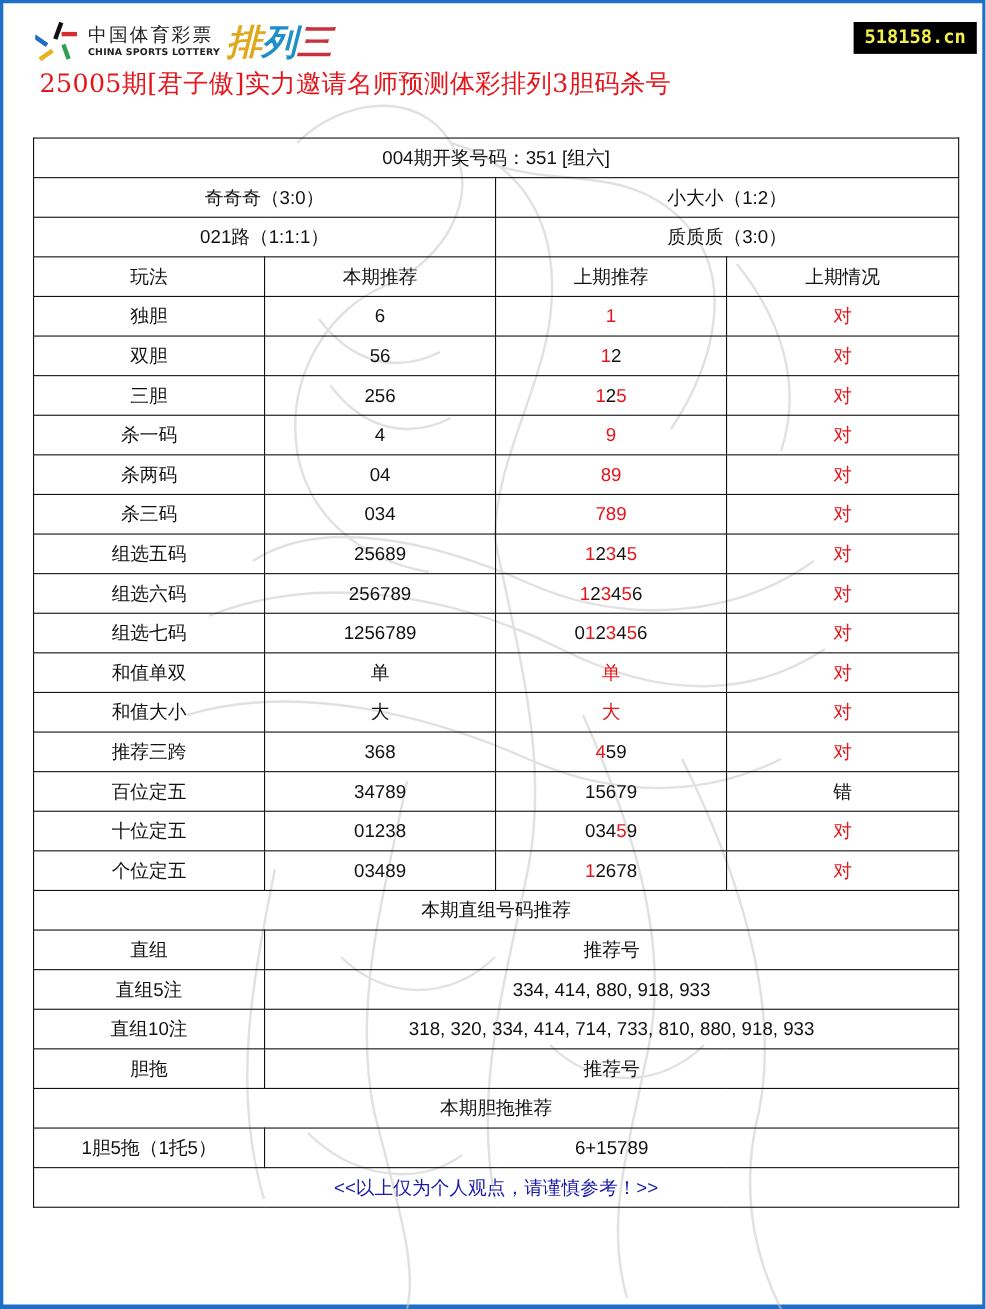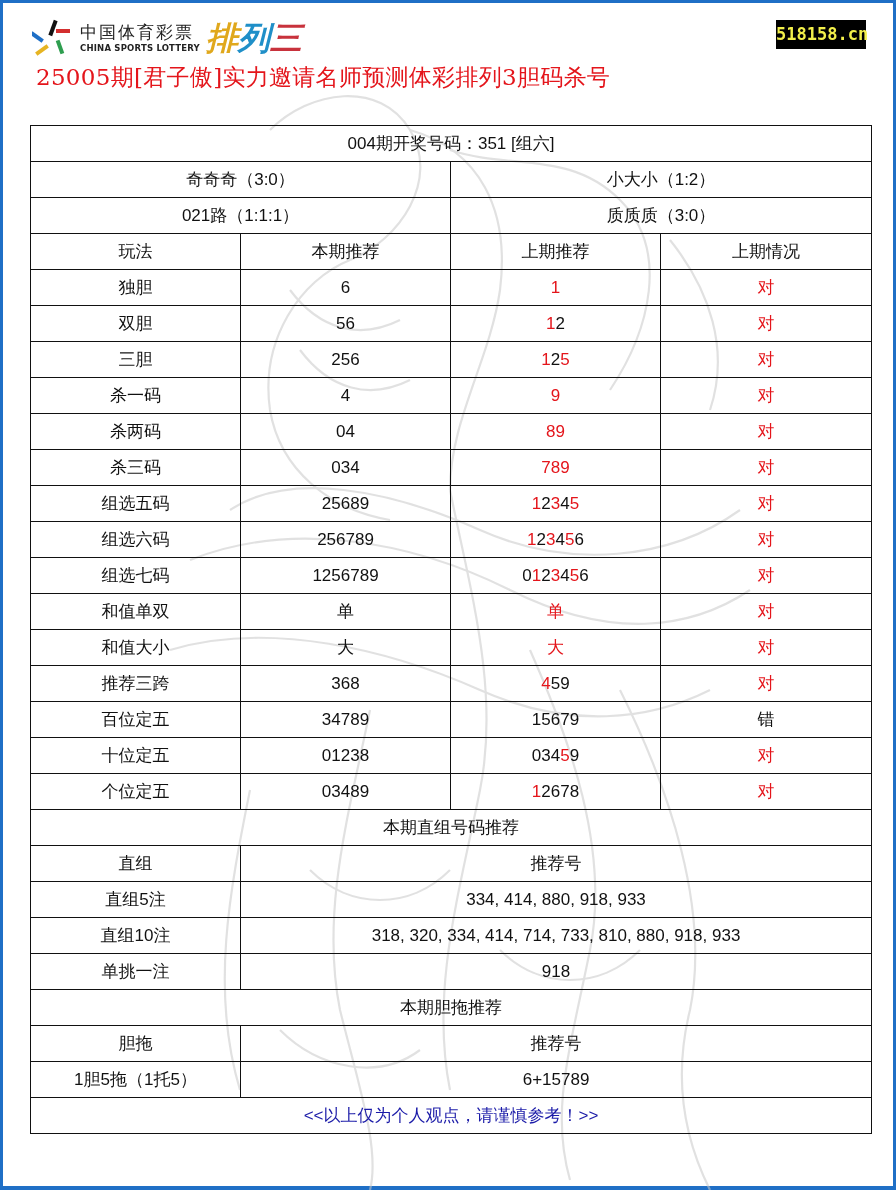--- a/index.html
+++ b/index.html
@@ -26,21 +26,21 @@
   .logo {
     position: absolute; left: 20px; top: 18px; height: 40px; display: flex; align-items: center;
   }
   .logo-mark { width: 44px; height: 40px; position: relative; }
   .logo-text { margin-left: 4px; display: flex; flex-direction: column; line-height: 1; }
   .logo-cn { font-family: "DejaVu Sans", sans-serif; font-size: 17px; color: #222; letter-spacing: 2px; }
   .logo-en { font-family: "DejaVu Sans", sans-serif; font-size: 8.5px; color: #222; font-weight: bold; margin-top: 3px; letter-spacing: 0.2px; }
   .logo-pl3 { display: flex; align-items: center; margin-left: 6px; }
   .pl3-char { font-family: "DejaVu Sans", sans-serif; font-weight: bold; font-style: italic; font-size: 32px; line-height: 1; }
   .site-badge {
-    position: absolute; left: 764px; top: 20px; width: 90px; height: 29px;
+    position: absolute; left: 764px; top: 20px; width: 112px; height: 29px;
     background: #000; color: #f2ef4a;
     font-family: "DejaVu Sans Mono", "Liberation Mono", monospace; font-weight: bold;
     font-size: 17px; line-height: 29px; text-align: center;
   }
   .page-title {
     position: absolute; left: 24px; top: 57px; width: 860px;
     font-family: "DejaVu Serif", "Liberation Serif", serif;
     font-size: 23px; color: #e4151b; line-height: 40px; white-space: nowrap;
     letter-spacing: 0.3px;
   }
@@ -234,31 +234,27 @@
     </tr>
     <tr>
       <td>直组5注</td>
       <td colspan="3">334, 414, 880, 918, 933</td>
     </tr>
     <tr>
       <td>直组10注</td>
       <td colspan="3">318, 320, 334, 414, 714, 733, 810, 880, 918, 933</td>
     </tr>
     <tr>
-      <td>单挑一注</td>
-      <td colspan="3">918</td>
-    </tr>
-    <tr>
-      <td colspan="4">本期胆拖推荐</td>
-    </tr>
-    <tr>
       <td>胆拖</td>
       <td colspan="3">推荐号</td>
     </tr>
     <tr>
+      <td colspan="4">本期胆拖推荐</td>
+    </tr>
+    <tr>
       <td>1胆5拖（1托5）</td>
       <td colspan="3">6+15789</td>
     </tr>
     <tr>
       <td colspan="4" class="blue">&lt;&lt;以上仅为个人观点，请谨慎参考！&gt;&gt;</td>
     </tr>
   </tbody>
 </table>
 
 </body></html>

